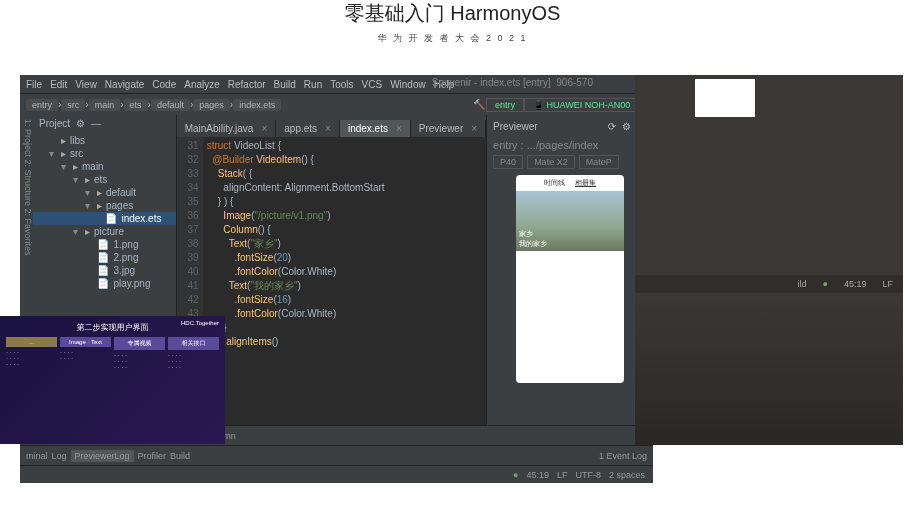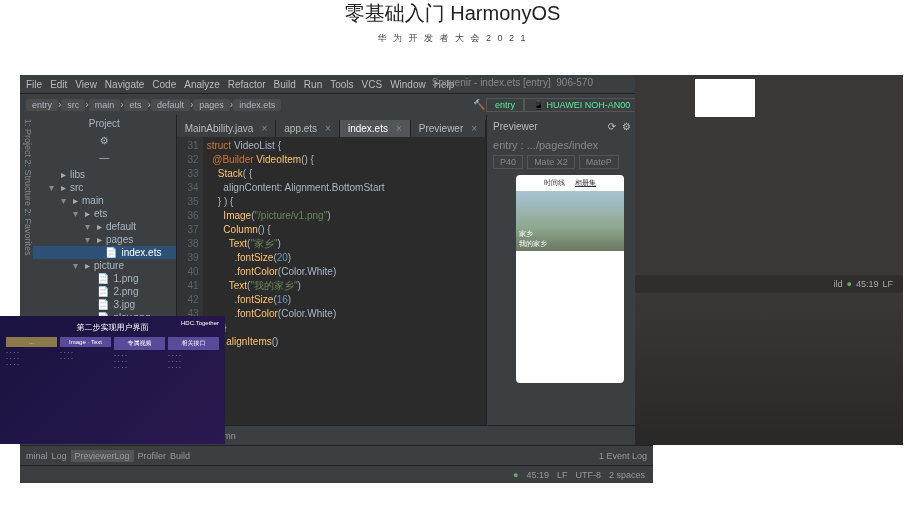--- a/index.html
+++ b/index.html
@@ -13,21 +13,21 @@
 .ide { position:absolute; top:75px; left:20px; width:633px; height:370px; background:#5eead4; color:#a9b7c6; font-size:10px; }
 .menubar { height:18px; background:#3c3f41; display:flex; align-items:center; padding:0 6px; gap:8px; color:#bbb; }
 .menubar span { cursor:pointer; }
 .titlewin { position:absolute; right:60px; top:2px; color:#888; font-size:10px; }
 .tbar { height:22px; background:#3c3f41; display:flex; align-items:center; padding:0 6px; border-top:1px solid #222; }
 .bc { padding:1px 6px; background:#4b4b4b; border-radius:2px; font-size:9px; }
 .device { padding:1px 8px; border:1px solid #555; font-size:9px; color:#5e9; }
 .body { display:flex; height:310px; }
 .sidebar-tabs { width:14px; background:#3c3f41; writing-mode:vertical-rl; font-size:9px; color:#888; padding:4px 0; }
 .project-panel { width:155px; background:#3c3f41; border-right:1px solid #222; }
-.project-panel .ph { padding:3px 6px; font-size:10px; display:flex; align-items:center; gap:6px; background:#3c3f41;flex-direction:column; }
+.project-panel .ph { padding:3px 6px; font-size:10px; display:flex; align-items:center; gap:6px; background:#3c3f41; }
 .tree { padding:2px 0; font-size:10px; }
 .tree .item { padding:1px 0 1px 8px; display:flex; align-items:center; gap:4px; }
 .tree .i1 { padding-left:16px; } .tree .i2 { padding-left:28px; } .tree .i3 { padding-left:40px; } .tree .i4 { padding-left:52px; } .tree .i5 { padding-left:60px; }
 .tree .sel { background:#2d5177; color:#fff; }
 .folder { color:#aaa; }
 .file { color:#ccc; }
 .arr { color:#888; width:8px; display:inline-block; }
 .editor { flex:1; background:#2b2b2b; display:flex; flex-direction:column; }
 .tabs { height:22px; background:#3c3f41; display:flex; align-items:flex-end; }
 .tab { padding:3px 8px; font-size:10px; color:#bbb; border-right:1px solid #222; display:flex; align-items:center; gap:4px; }
@@ -52,21 +52,21 @@
 .status { height:18px; background:#3c3f41; border-top:1px solid #222; display:flex; justify-content:flex-end; align-items:center; padding:0 8px; font-size:9px; color:#999; gap:8px; }
 .slide { position:absolute; left:0px; top:316px; width:225px; height:128px; background:linear-gradient(135deg,#1a1340,#2a1850); color:#fff; font-size:6px; padding:6px; }
 .slide-title { text-align:center; font-size:8px; margin-bottom:4px; }
 .slide-cols { display:flex; gap:3px; }
 .slide-col { flex:1; }
 .slide-col .ch { background:#5a4a9a; padding:2px; text-align:center; font-size:6px; margin-bottom:2px; }
 .slide-col .ch.y { background:#8a7a4a; }
 .slide-hdc { position:absolute; top:4px; right:6px; font-size:6px; }
 .presenter { position:absolute; top:75px; right:2px; width:268px; height:370px; background:linear-gradient(#3a3836 60%,#2a2826); }
 .presenter .slide-sm { position:absolute; top:4px; left:60px; width:60px; height:38px; background:#fff; }
-.presenter .bar { position:absolute; top:200px; left:0; right:0; height:18px; display:flex; align-items:center; justify-content:flex-end; gap:4px; padding:0 10px; font-size:9px; color:#aaa; background:rgba(40,40,40,0.6); }
+.presenter .bar { position:absolute; top:200px; left:0; right:0; height:18px; display:flex; align-items:center; justify-content:flex-end; gap:16px; padding:0 10px; font-size:9px; color:#aaa; background:rgba(40,40,40,0.6); }
 .presenter .grn { color:#6a6; }
 </style>
 </head>
 <body>
 
 <div class="titlebar">
   <div class="title-cn">零基础入门 HarmonyOS</div>
   <div class="hdc">
     <div class="hdc-sub">华 为 开 发 者 大 会 2 0 2 1</div>
   </div>

